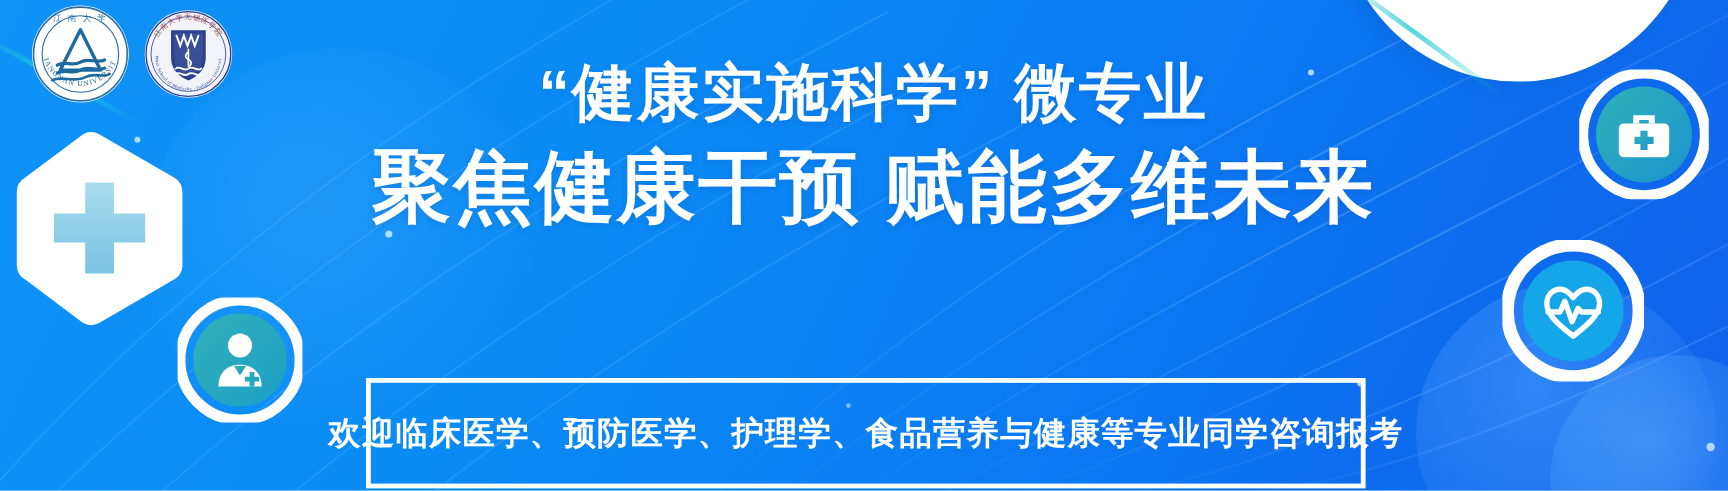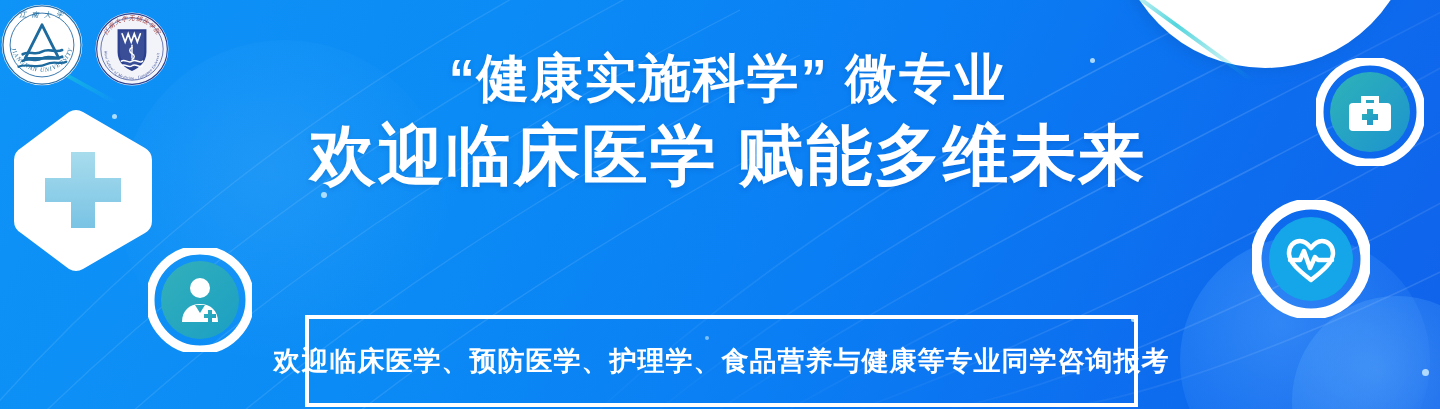--- a/index.html
+++ b/index.html
@@ -76,26 +76,25 @@
     transform:rotate(36deg);
     border-radius:3px;
   }
 
   
   .dot{position:absolute;border-radius:50%;background:rgba(200,235,255,0.85);}
 
   
   .logos{
     position:absolute;
-    left:0; top:3px;
+    left:25px; top:3px;
     display:flex;
-    align-items:flex-end;
+    align-items:center;
     gap:10px;
     z-index:6;
-    font-style:italic;
   }
   .logo{position:relative;}
   .logo svg{display:block;}
 
   
   .headline{
     position:absolute;
     left:248px; top:52px;
     width:960px;
     z-index:6;
@@ -237,21 +236,21 @@
         <text font-size="5.2" fill="#2a3f8f" font-family="'Liberation Serif',serif" letter-spacing="0.4">
           <textPath href="#wxmBot" startOffset="50%" text-anchor="middle">Wuxi School of Medicine , Jiangnan University</textPath>
         </text>
       </svg>
     </div>
 
   </div>
 
   <div class="headline">
     <div class="title-line1">“健康实施科学”  微专业</div>
-    <div class="title-line2">欢迎临床医学   赋能多维未来</div>
+    <div class="title-line2">聚焦健康干预   赋能多维未来</div>
   </div>
 
   <div class="callout">
     <span class="callout-text">欢迎临床医学、预防医学、护理学、食品营养与健康等专业同学咨询报考</span>
   </div>
 
   <div class="hexicon">
     <svg width="150" height="165" viewBox="0 0 150 165" xmlns="http://www.w3.org/2000/svg">
       <defs>
         <linearGradient id="crossGrad" x1="0" y1="0" x2="0" y2="1">

